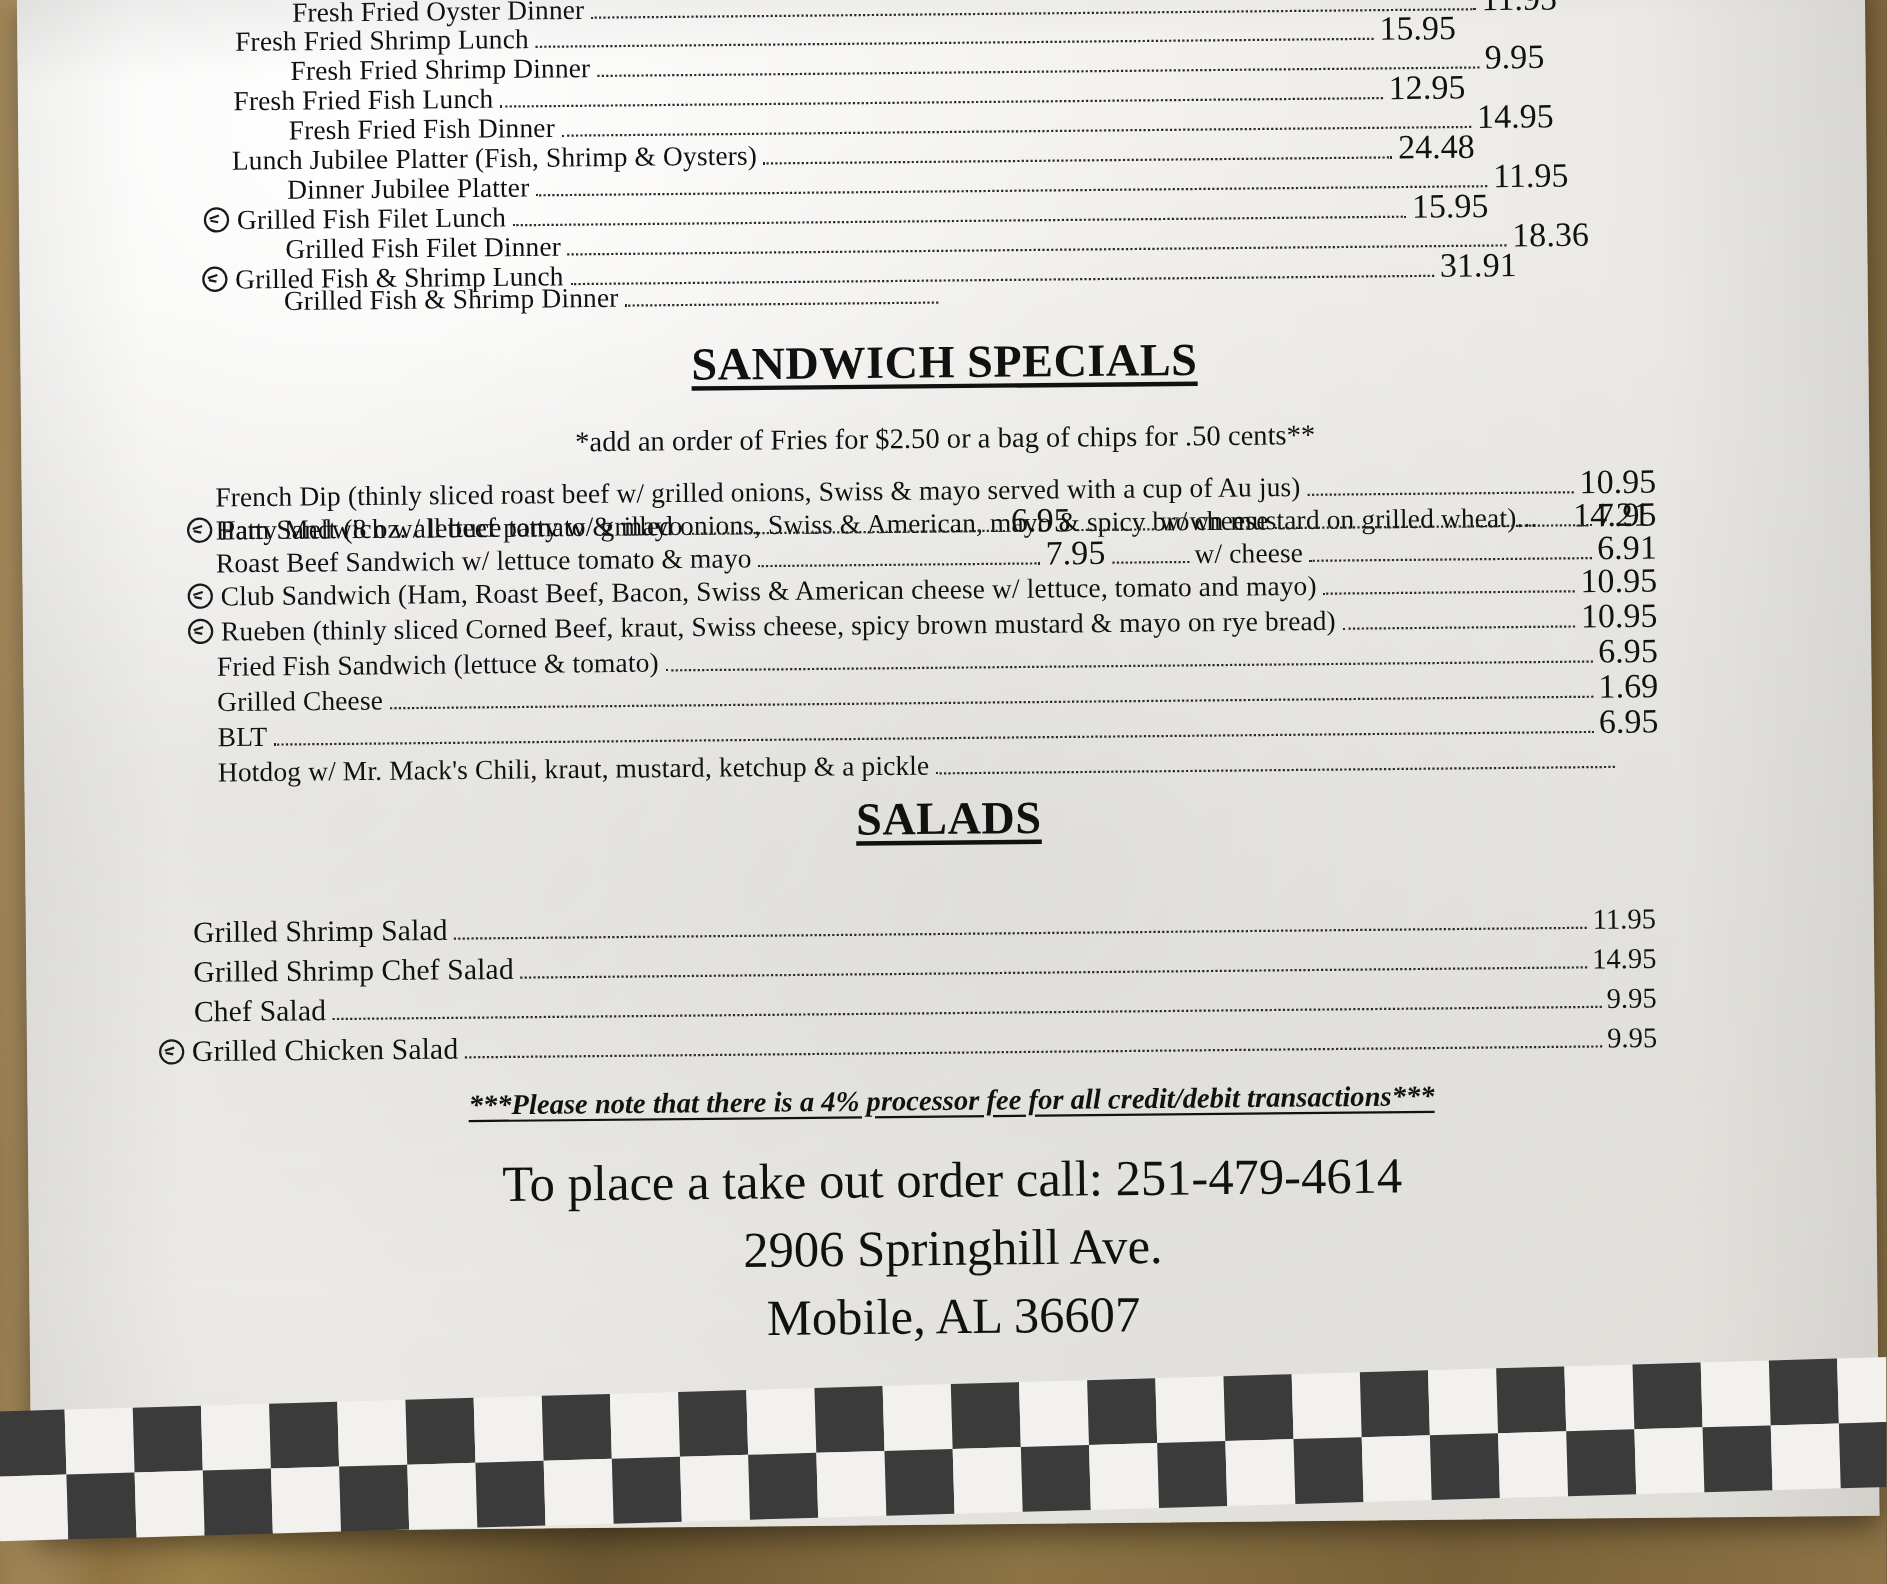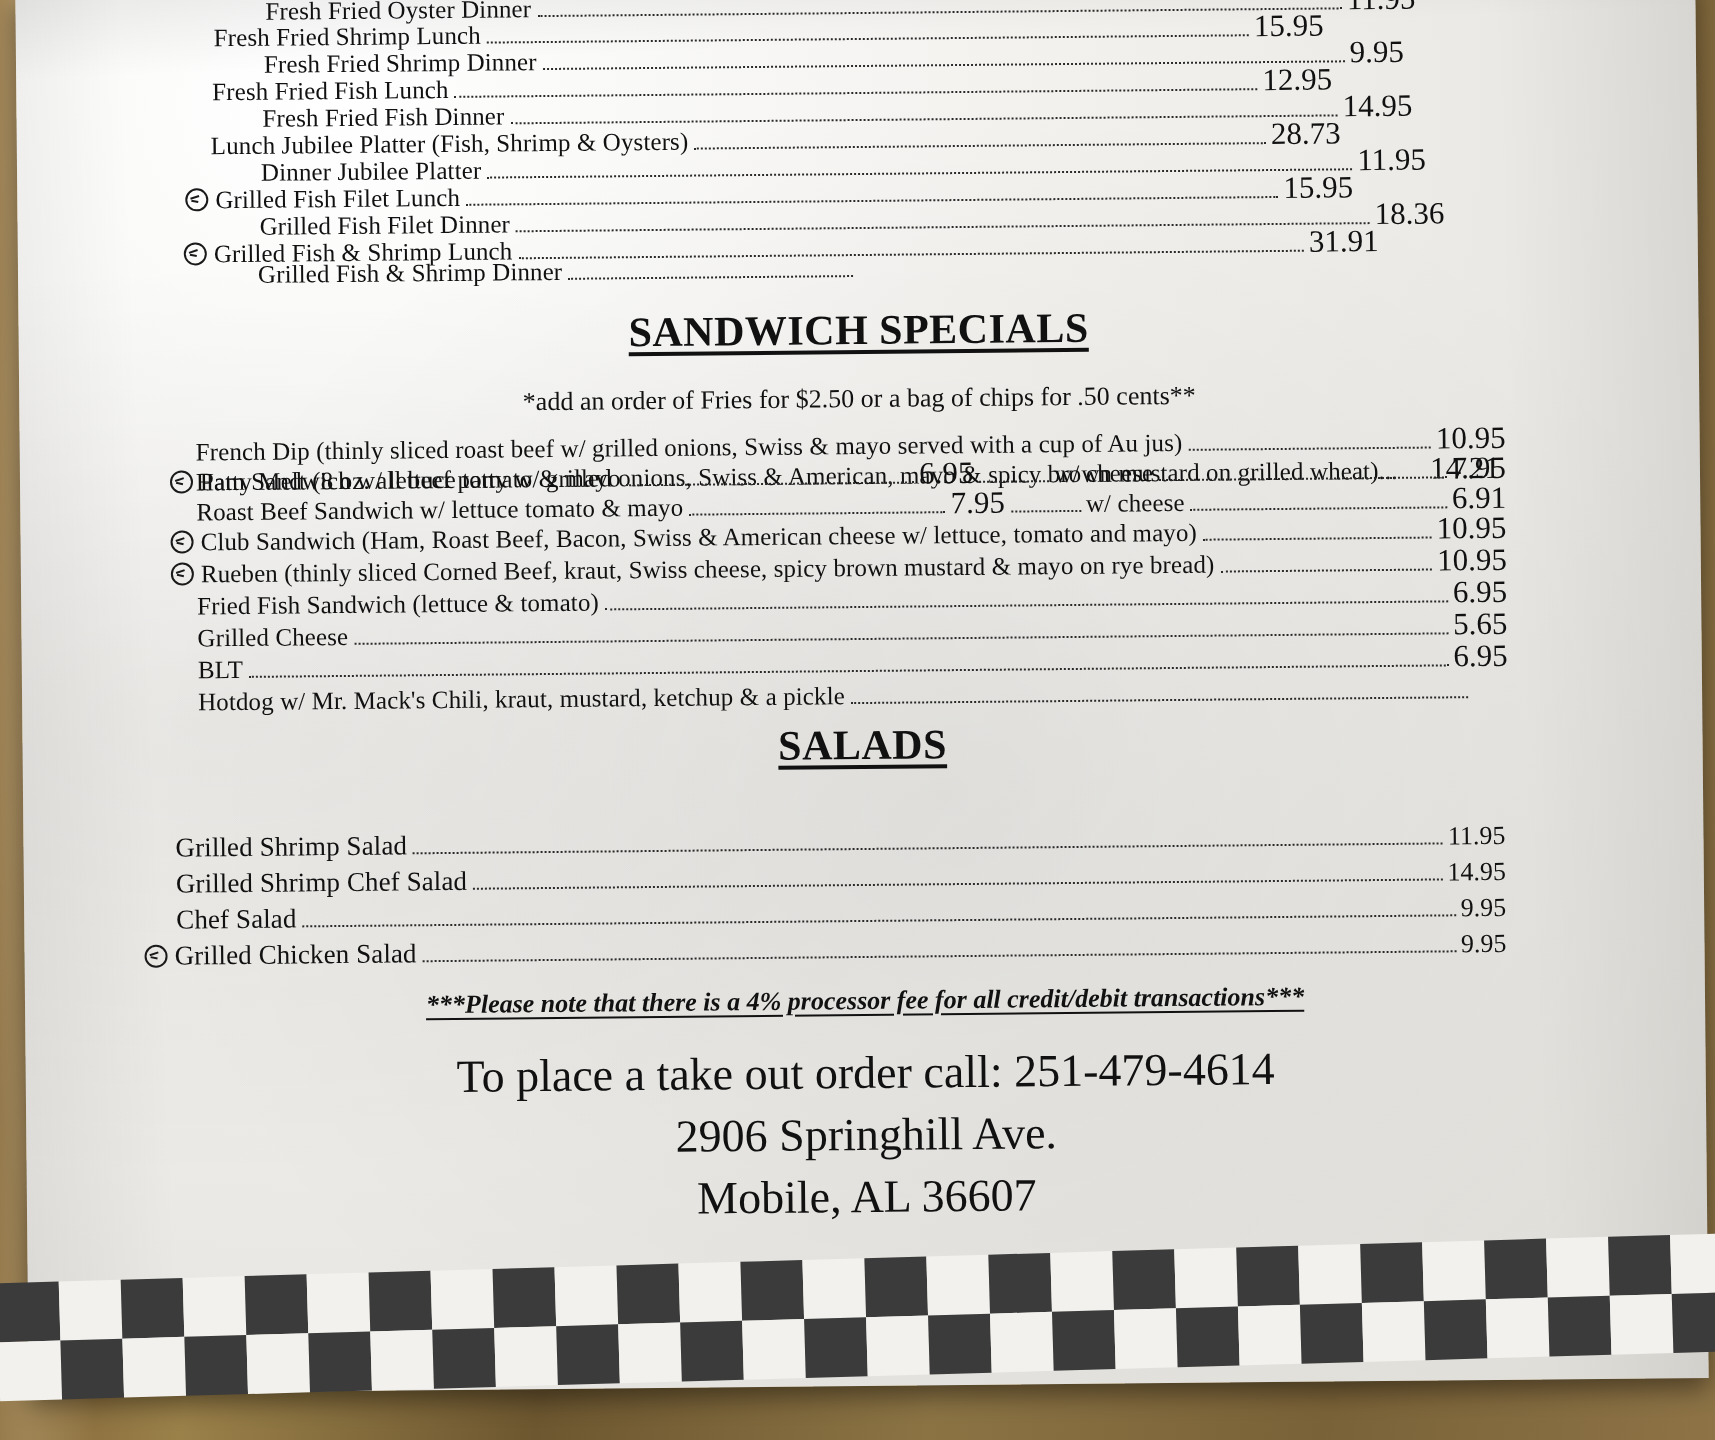--- a/index.html
+++ b/index.html
@@ -194,21 +194,21 @@
 
       <div class="line topitem" style="left:246px; top:107px; width:1150px;">
         <span class="name">Fresh Fried Fish Dinner</span>
         <span class="leader"></span>
         <span class="price">14.95</span>
       </div>
 
       <div class="line topitem" style="left:194px; top:134px; width:1130px;">
         <span class="name">Lunch Jubilee Platter (Fish, Shrimp &amp; Oysters)</span>
         <span class="leader"></span>
-        <span class="price">28.73</span>
+        <span class="price">24.48</span>
       </div>
 
       <div class="line topitem" style="left:244px; top:161px; width:1165px;">
         <span class="name">Dinner Jubilee Platter</span>
         <span class="leader"></span>
         <span class="price">11.95</span>
       </div>
 
       <div class="line topitem" style="left:168px; top:188px; width:1168px;">
         <span class="bullet"></span>
@@ -290,21 +290,21 @@
 
       <div class="line" style="left:176px; top:594px; width:1310px;">
         <span class="name">Fried Fish Sandwich (lettuce &amp; tomato)</span>
         <span class="leader"></span>
         <span class="price">6.95</span>
       </div>
 
       <div class="line" style="left:176px; top:626px; width:1310px;">
         <span class="name">Grilled Cheese</span>
         <span class="leader"></span>
-        <span class="price">5.65</span>
+        <span class="price">1.69</span>
       </div>
 
       <div class="line" style="left:176px; top:658px; width:1310px;">
         <span class="name">BLT</span>
         <span class="leader"></span>
         <span class="price">6.95</span>
       </div>
 
       <div class="line" style="left:176px; top:690px; width:1290px;">
         <span class="name">Hotdog w/ Mr. Mack's Chili, kraut, mustard, ketchup &amp; a pickle</span>

